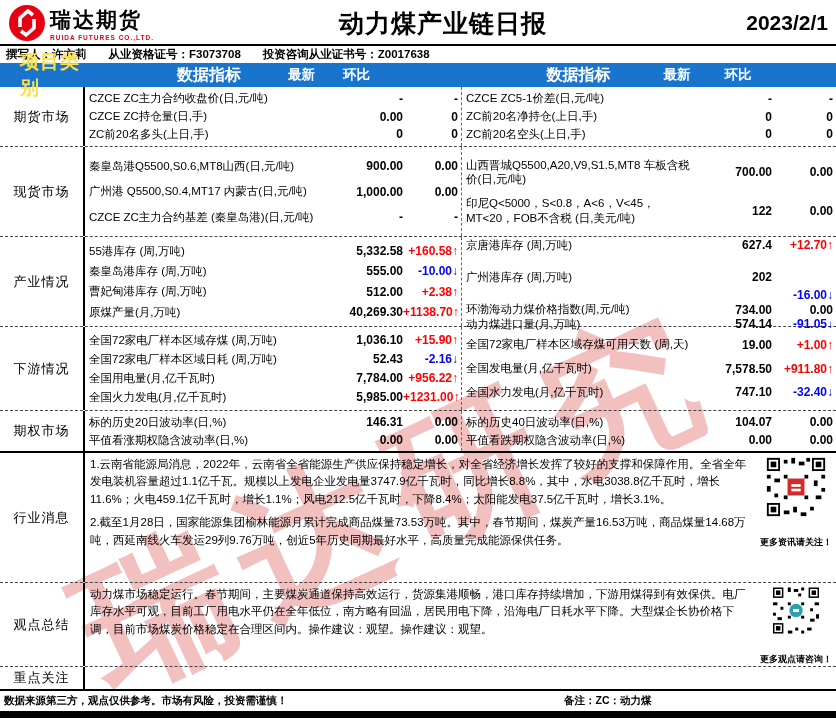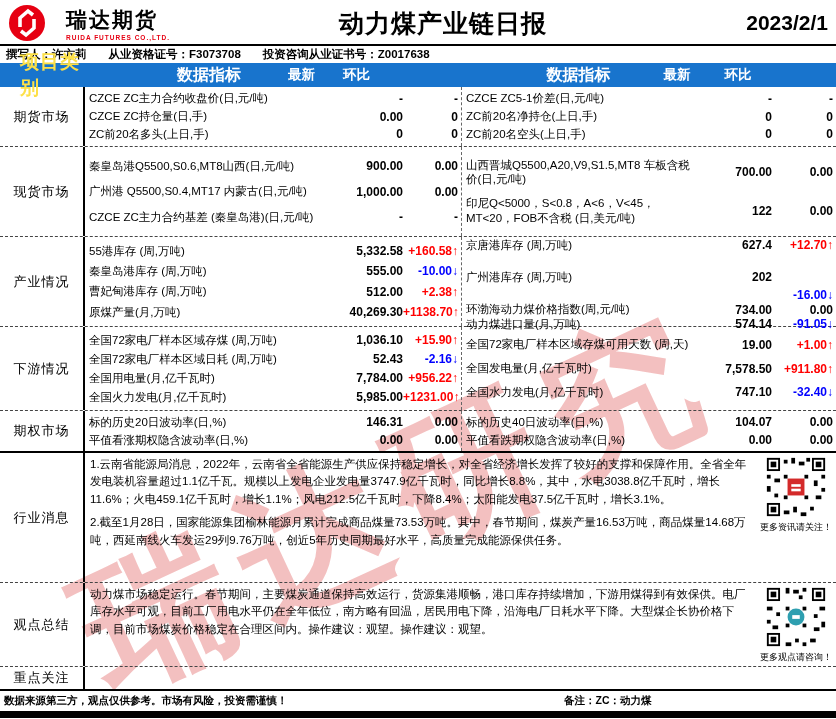--- a/index.html
+++ b/index.html
@@ -6,21 +6,21 @@
   body { background:#fff; font-family:"Liberation Sans","DejaVu Sans",sans-serif; color:#000; }
   .page { position:relative; width:836px; height:719px; overflow:hidden; background:#fff; }
 
   
   .watermark { position:absolute; left:90px; top:545px; font-size:150px; font-weight:bold;
     color:rgba(224,90,90,0.38); letter-spacing:20px; white-space:nowrap;
     transform:rotate(-25deg); transform-origin:0 50%; pointer-events:none; z-index:0; }
 
   
   .hdr { position:relative; height:44px; display:flex; align-items:center; padding:2px 8px 0 8px; }
-  .logo { display:flex; align-items:center; gap:20px; width:200px; }
+  .logo { display:flex; align-items:center; gap:4px; width:200px; }
   .logo-cn { font-size:21px; font-weight:bold; letter-spacing:2px; }
   .logo-en { font-size:6.5px; color:#E60012; font-weight:bold; letter-spacing:1px; }
   .title { flex:1; text-align:center; font-size:25px; font-weight:bold; letter-spacing:1px; }
   .date { width:150px; text-align:right; font-size:21px; font-weight:bold; }
 
   .info { height:19px; border-top:2px solid #000; display:flex; gap:22px; align-items:center;
     padding-left:6px; font-size:11.5px; font-weight:bold; }
 
   
   .thead { height:24px; background:#1874CD; color:#fff; display:flex; align-items:center; }
@@ -43,21 +43,21 @@
   .hr .val { width:80px; } .hr .chg { width:64px; }
 
   .s0 { height:60px; } .s1 { height:90px; } .s2 { height:90px; } .s3 { height:84px; }
   .s4 { height:42px; border-bottom:2px solid #000; }
 
   
   .wide-body { flex:1; display:flex; }
   .text-col { flex:1; font-size:11.5px; line-height:1.52; padding:3px 5px; }
   .text-col p { margin-bottom:6px; }
   .qr-col { width:80px; flex:none; display:flex; flex-direction:column; align-items:center; padding-top:3px; }
-  .qr-cap { font-size:9px; font-weight:normal; margin-top:3px; white-space:nowrap;text-align:right; }
+  .qr-cap { font-size:9px; font-weight:bold; margin-top:18px; white-space:nowrap;text-align:right; }
   .news { height:130px; }
   .summary { height:84px; }
   .focus { height:24px; border-bottom:2px solid #000; }
   .focus-body { flex:1; }
 
   .footer { height:20px; display:flex; align-items:center; }
   .disclaimer { font-size:10.5px; font-weight:bold; padding-left:4px; flex:1; }
   .remark { width:272px; font-size:10.5px; font-weight:bold; text-align:left; }
   .bottom-bar { height:7px; background:#000; }
 </style>

